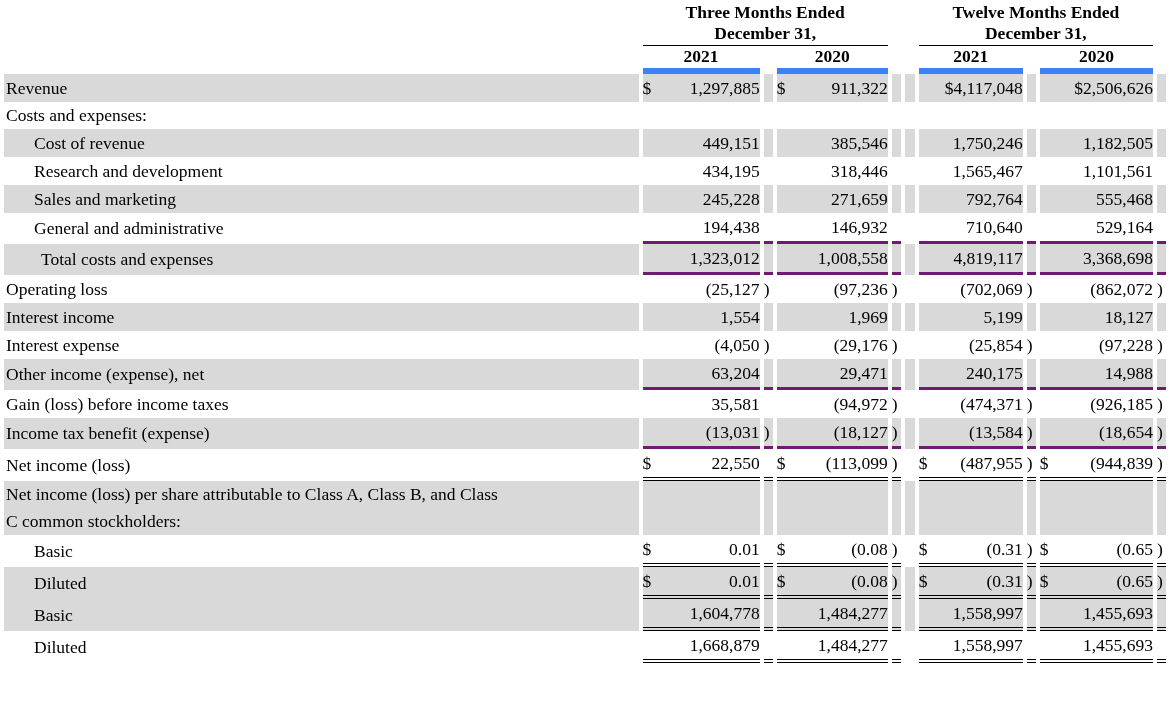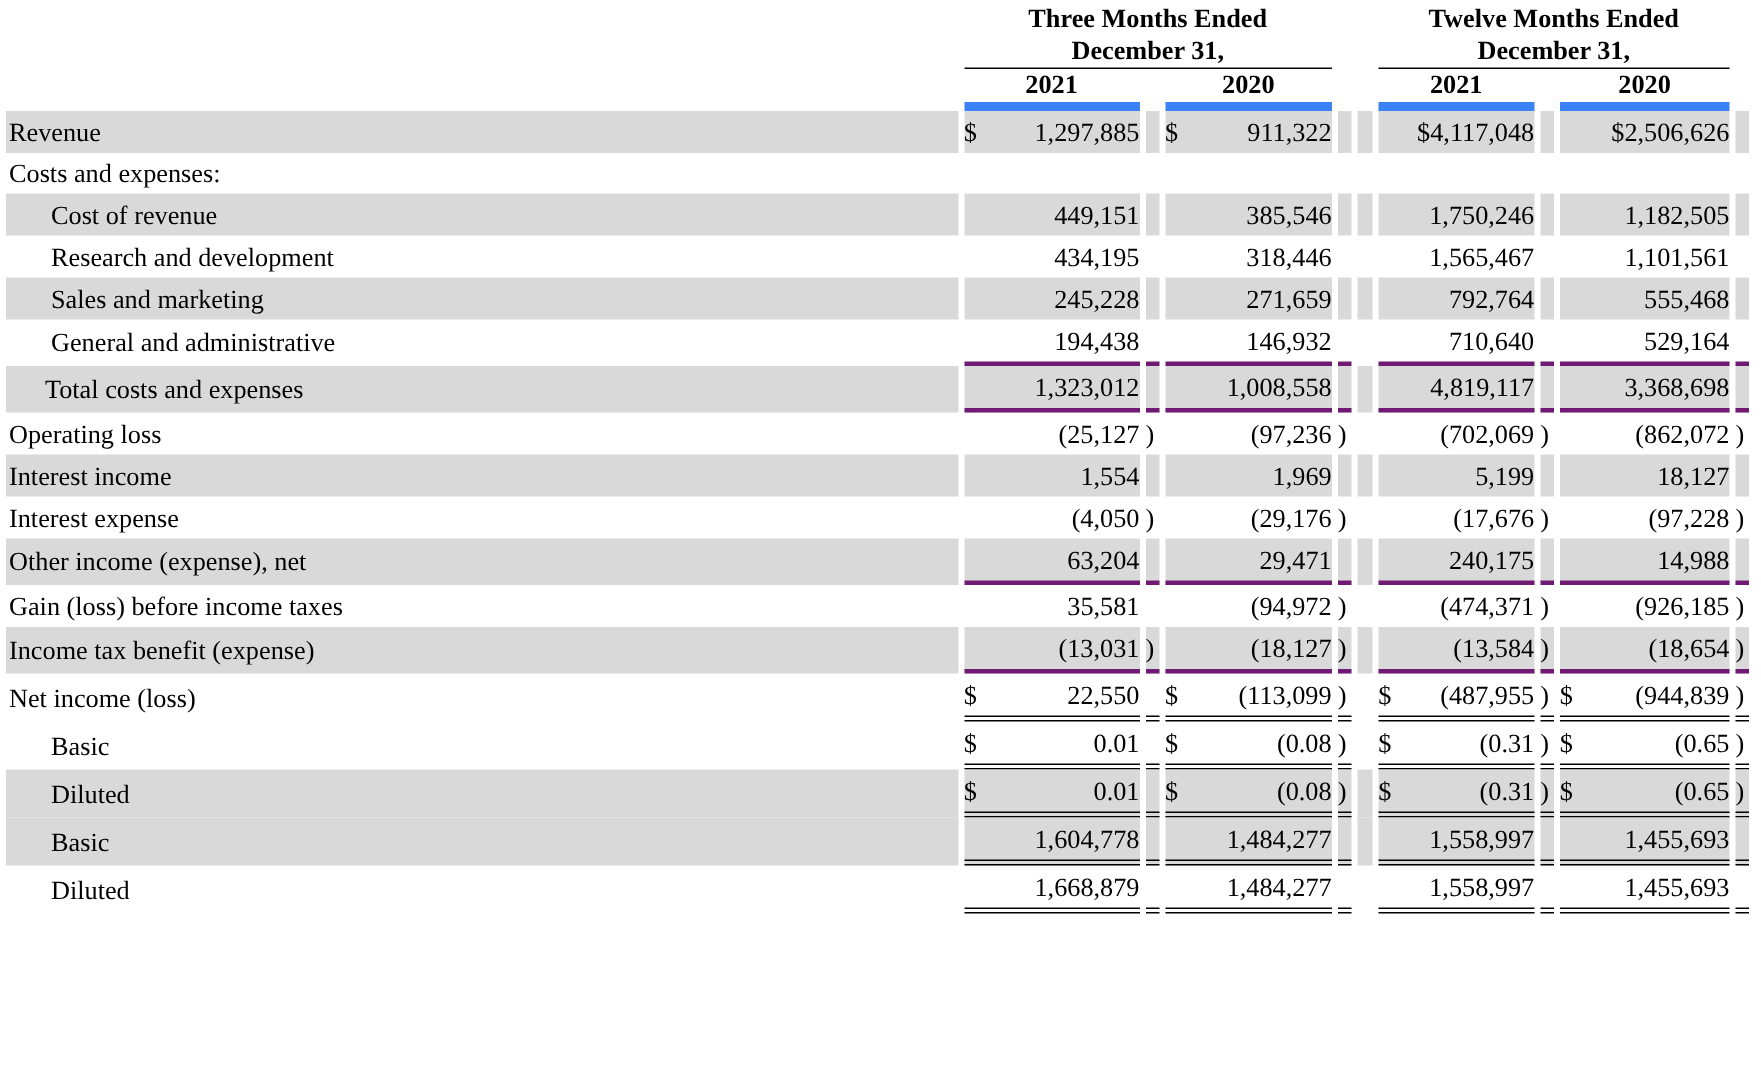--- a/index.html
+++ b/index.html
@@ -50,21 +50,21 @@
   
   tbody td { height: 28px; }
   tr.shade td { background: #d9d9d9; }
   tr.section td { height: auto; }
   td.lbl {
     padding-left: 2px;
     white-space: normal;
     line-height: 27px;
   }
   td.lbl.ind1 { padding-left: 30px; margin-top: 12px; }
-  td.lbl.ind2 { padding-left: 26px; }
+  td.lbl.ind2 { padding-left: 37px; }
   .vc {
     display: flex;
     justify-content: space-between;
     align-items: baseline;
     width: 100%;
   }
   .vc .n { text-align: right; }
   td.par { text-align: left; }
   td.u1 { border-bottom: 3px solid #701a75; }
   td.u2 { border-bottom: 4px double #000; }
@@ -396,21 +396,21 @@
             <div class="vc">
               <span class="d"></span>
               <span class="n">(29,176</span>
             </div>
           </td>
           <td class="par">)</td>
           <td class="sp"></td>
           <td class="val">
             <div class="vc">
               <span class="d"></span>
-              <span class="n">(17,676</span>
+              <span class="n">(25,854</span>
             </div>
           </td>
           <td class="par">)</td>
           <td class="val">
             <div class="vc">
               <span class="d"></span>
               <span class="n">(97,228</span>
             </div>
           </td>
           <td class="par">)</td>
@@ -535,20 +535,35 @@
             </div>
           </td>
           <td class="par u2">)</td>
           <td class="val u2">
             <div class="vc">
               <span class="d">$</span>
               <span class="n">(944,839</span>
             </div>
           </td>
           <td class="par u2">)</td>
+        </tr>
+        <tr class="shade section">
+          <td class="lbl ind0">
+            <div>Net income (loss) per share attributable to Class A, Class B, and Class</div>
+            <div>C common stockholders:</div>
+          </td>
+          <td class="val"></td>
+          <td class="par"></td>
+          <td class="val"></td>
+          <td class="par"></td>
+          <td class="sp"></td>
+          <td class="val"></td>
+          <td class="par"></td>
+          <td class="val"></td>
+          <td class="par"></td>
         </tr>
         <tr>
           <td class="lbl ind1">Basic</td>
           <td class="val u2">
             <div class="vc">
               <span class="d">$</span>
               <span class="n">0.01</span>
             </div>
           </td>
           <td class="par u2"></td>

